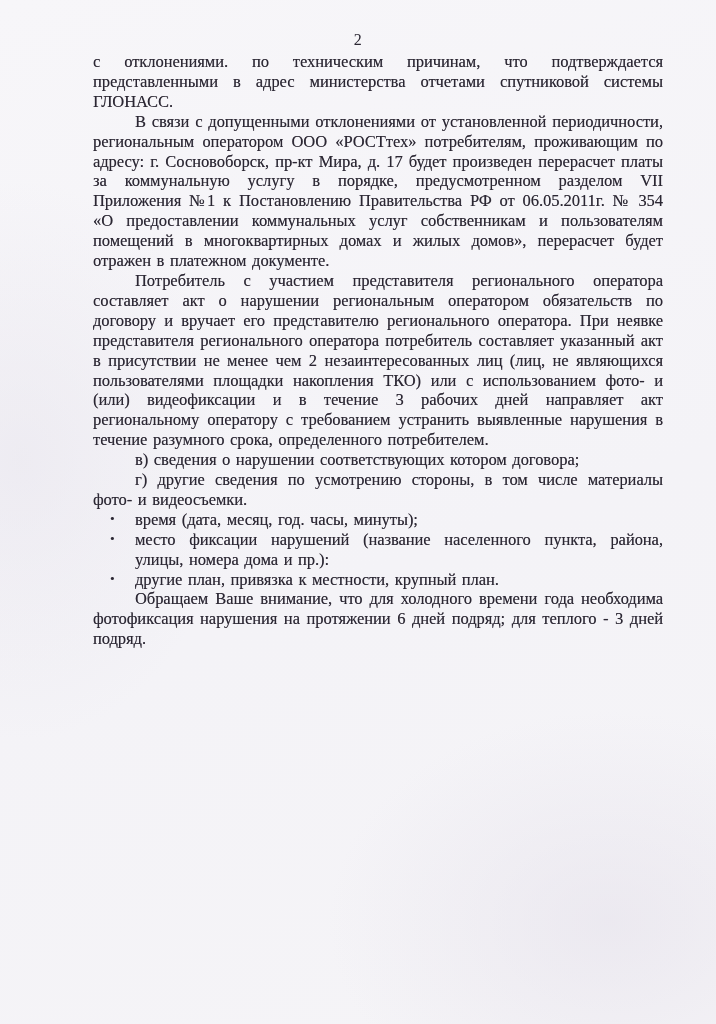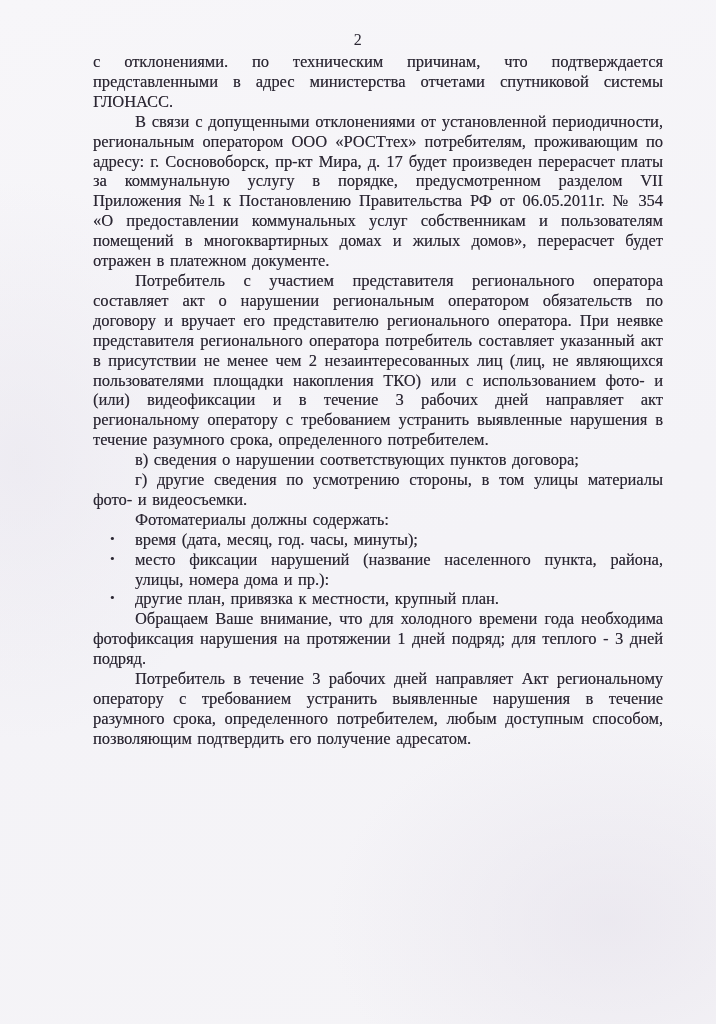--- a/index.html
+++ b/index.html
@@ -79,40 +79,38 @@
     <p class="no-indent">с отклонениями. по техническим причинам, что подтверждается представленными в адрес министерства отчетами спутниковой системы ГЛОНАСС.</p>
 
     <p>В связи с допущенными отклонениями от установленной периодичности, региональным оператором ООО «РОСТтех» потребителям, проживающим по адресу: г. Сосновоборск, пр-кт Мира, д. 17 будет произведен перерасчет платы за коммунальную услугу в порядке, предусмотренном разделом VII Приложения №1 к Постановлению Правительства РФ от 06.05.2011г. № 354 «О предоставлении коммунальных услуг собственникам и пользователям помещений в многоквартирных домах и жилых домов», перерасчет будет отражен в платежном документе.</p>
 
 
     <p>Потребитель с участием представителя регионального оператора составляет акт о нарушении региональным оператором обязательств по договору и вручает его представителю регионального оператора. При неявке представителя регионального оператора потребитель составляет указанный акт в присутствии не менее чем 2 незаинтересованных лиц (лиц, не являющихся пользователями площадки накопления ТКО) или с использованием фото- и (или) видеофиксации и в течение 3 рабочих дней направляет акт региональному оператору с требованием устранить выявленные нарушения в течение разумного срока, определенного потребителем.</p>
 
 
 
 
-    <p>в) сведения о нарушении соответствующих пунктов договора;</p>
+    <p>в) сведения о нарушении соответствующих котором договора;</p>
 
-    <p>г) другие сведения по усмотрению стороны, в том улицы материалы фото- и видеосъемки.</p>
+    <p>г) другие сведения по усмотрению стороны, в том числе материалы фото- и видеосъемки.</p>
 
-    <p>Фотоматериалы должны содержать:</p>
 
     <ul class="photo-req">
       <li>
         <span class="bullet-dot">•</span>
         <span class="bullet-text">время (дата, месяц, год. часы, минуты);</span>
       </li>
       <li>
         <span class="bullet-dot">•</span>
         <span class="bullet-text">место фиксации нарушений (название населенного пункта, района, улицы, номера дома и пр.):</span>
       </li>
       <li>
         <span class="bullet-dot">•</span>
         <span class="bullet-text">другие план, привязка к местности, крупный план.</span>
       </li>
     </ul>
 
-    <p>Обращаем Ваше внимание, что для холодного времени года необходима фотофиксация нарушения на протяжении 1 дней подряд; для теплого - 3 дней подряд.</p>
+    <p>Обращаем Ваше внимание, что для холодного времени года необходима фотофиксация нарушения на протяжении 6 дней подряд; для теплого - 3 дней подряд.</p>
 
-    <p>Потребитель в течение 3 рабочих дней направляет Акт региональному оператору с требованием устранить выявленные нарушения в течение разумного срока, определенного потребителем, любым доступным способом, позволяющим подтвердить его получение адресатом.</p>
 
 
   </div>
 </div>
 
 </body></html>

